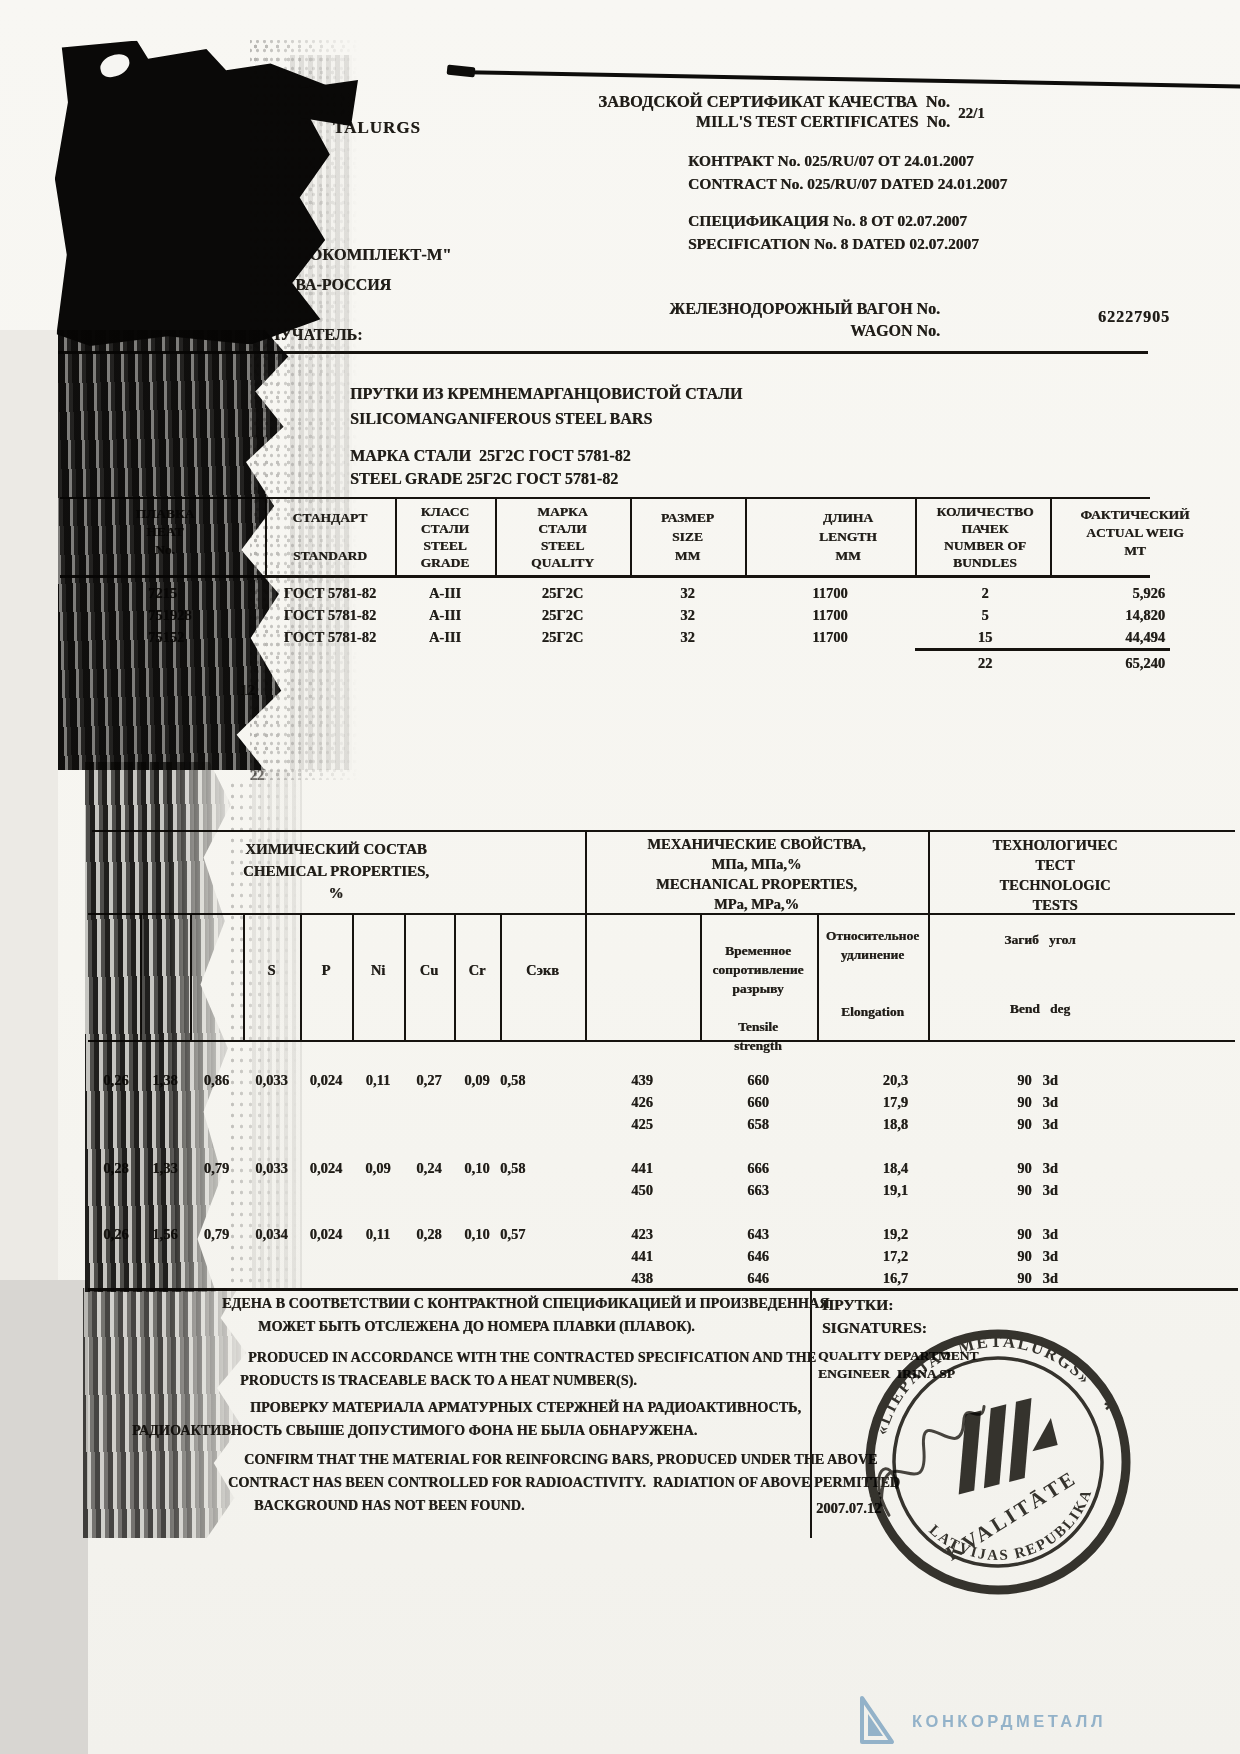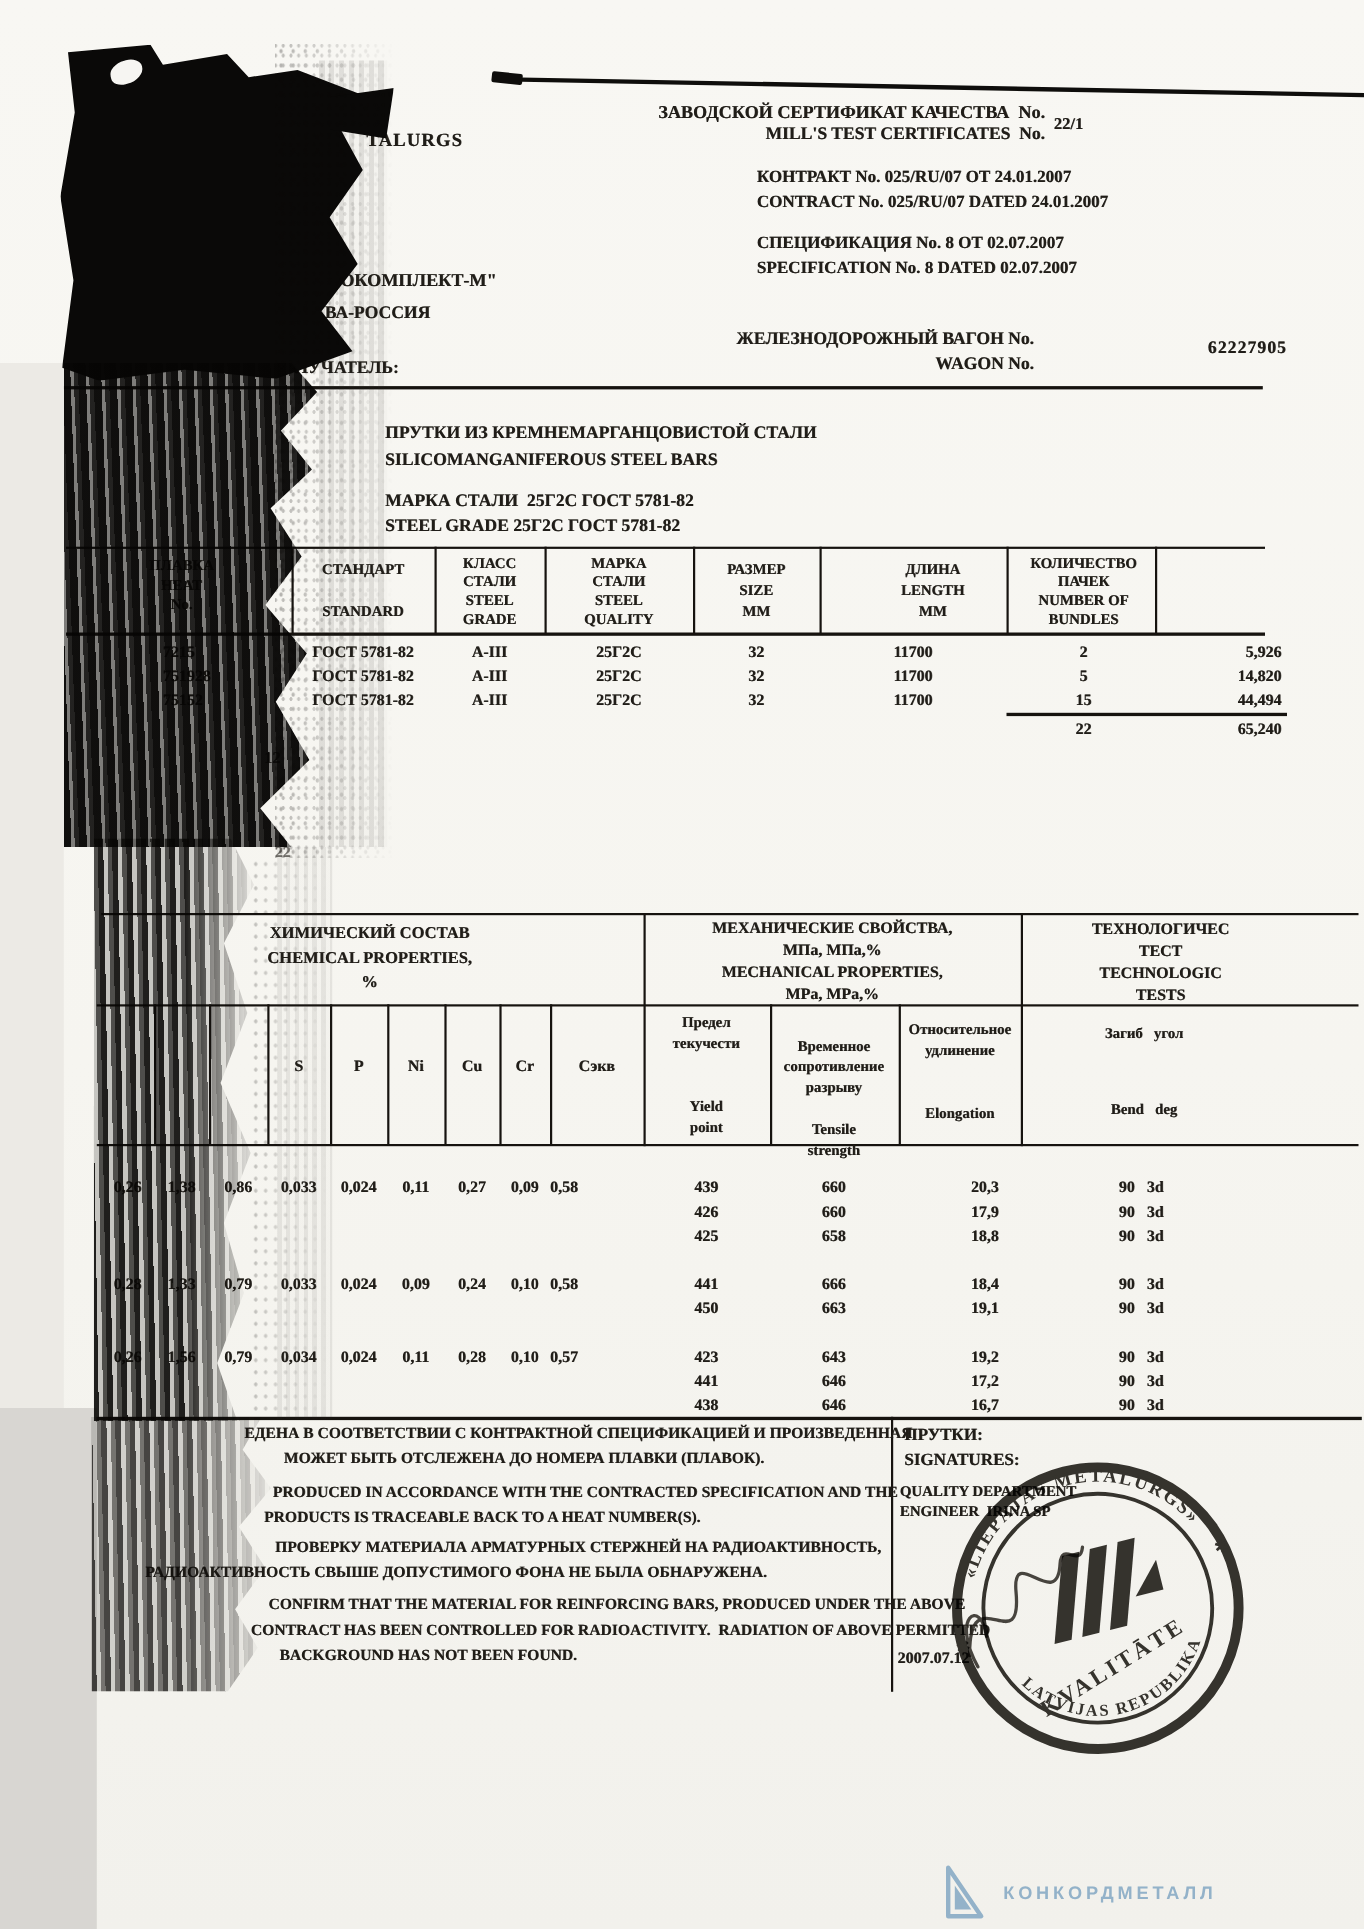--- a/index.html
+++ b/index.html
@@ -103,20 +103,23 @@
   <div class="t c" style="left:630px;top:508px;width:115px;font-size:13.5px;line-height:19px;">РАЗМЕР
 SIZE
 ММ</div>
   <div class="t c" style="left:745px;top:508px;width:206px;font-size:13.5px;line-height:19px;">ДЛИНА
 LENGTH
 ММ</div>
   <div class="t c" style="left:915px;top:503px;width:140px;font-size:13.5px;line-height:17px;">КОЛИЧЕСТВО
 ПАЧЕК
 NUMBER OF
 BUNDLES</div>
+  <div class="t c" style="left:1045px;top:506px;width:180px;font-size:13.5px;line-height:18px;">ФАКТИЧЕСКИЙ
+ACTUAL WEIG
+МТ</div>
 
   <div class="trow" style="top:585px;font-size:14.5px;">
     <span class="a1">7215</span>
     <span class="a2">ГОСТ 5781-82</span>
     <span class="a3">А-III</span>
     <span class="a4">25Г2С</span>
     <span class="a5">32</span>
     <span class="a6">11700</span>
     <span class="a7">2</span>
     <span class="a8">5,926</span>
@@ -179,26 +182,20 @@
 TECHNOLOGIC
 TESTS</div>
 
   <div class="t c" style="left:243px;top:962px;width:57px;font-size:14.5px;">S</div>
   <div class="t c" style="left:300px;top:962px;width:52px;font-size:14.5px;">P</div>
   <div class="t c" style="left:352px;top:962px;width:52px;font-size:14.5px;">Ni</div>
   <div class="t c" style="left:404px;top:962px;width:50px;font-size:14.5px;">Cu</div>
   <div class="t c" style="left:454px;top:962px;width:46px;font-size:14.5px;">Cr</div>
   <div class="t c" style="left:500px;top:962px;width:85px;font-size:14.5px;">Сэкв</div>
 
-  <div class="t c" style="left:585px;top:920px;width:114px;font-size:13.5px;line-height:19px;">Предел
-текучести
-
-
-Yield
-point</div>
   <div class="t c" style="left:700px;top:918px;width:116px;font-size:13.5px;line-height:19px;margin-top:23px;">Временное
 сопротивление
 разрыву
 
 Tensile
 strength</div>
   <div class="t c" style="left:817px;top:926px;width:111px;font-size:13.5px;line-height:19px;">Относительное
 удлинение
 
 

